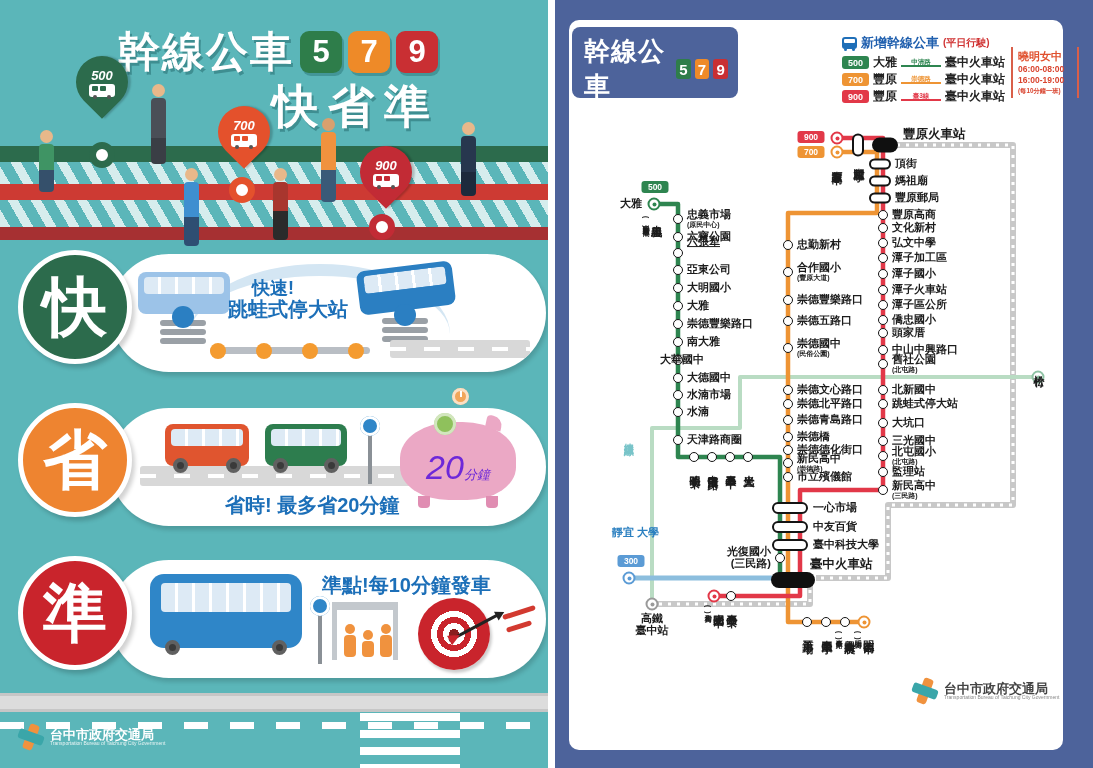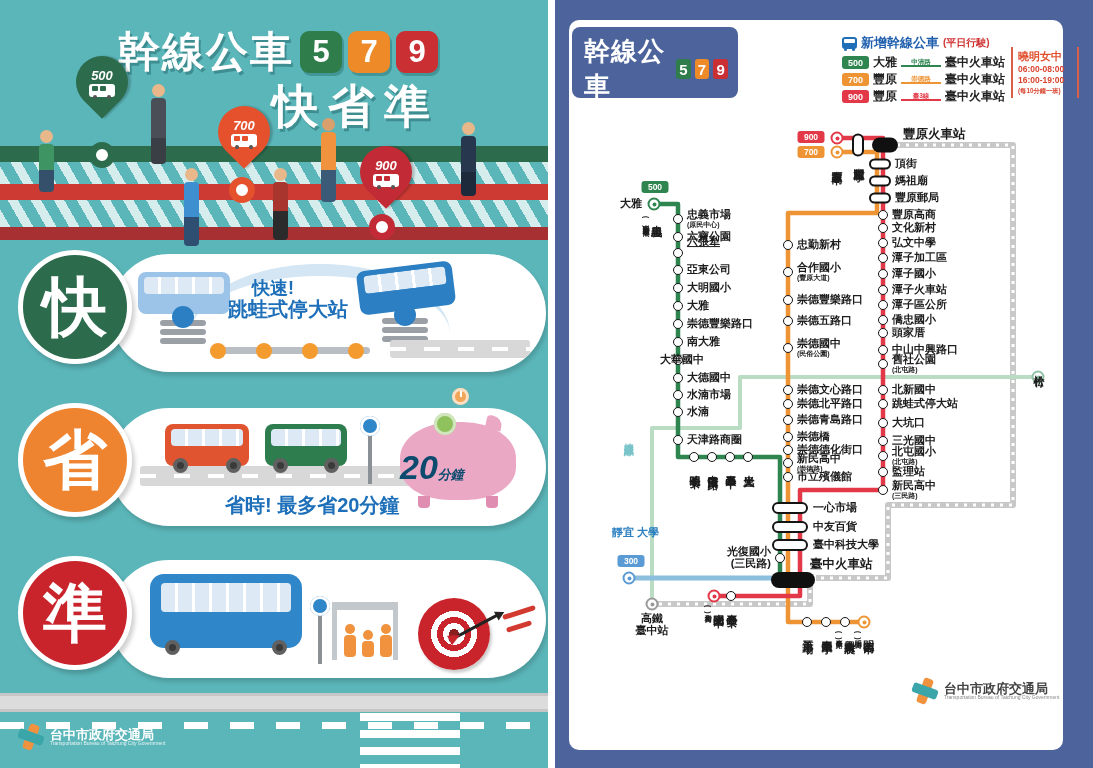--- a/index.html
+++ b/index.html
@@ -59,21 +59,21 @@
   .odot{position:absolute;width:16px;height:16px;border-radius:50%;background:#f49b30;}
   .roadstrip{position:absolute;background:#d8d8d8;border-radius:3px;
      background-image:repeating-linear-gradient(90deg,#fff 0 16px,transparent 16px 34px);background-position:center;background-size:100% 4px;background-repeat:no-repeat;}
   .arc{position:absolute;width:260px;height:140px;border-radius:50%;border-top:12px solid #d4e6f3;}
 
   .piggy{position:absolute;background:#eba8c5;border-radius:46% 46% 42% 42%;}
   .piggy .ear{position:absolute;top:-6px;right:14px;width:16px;height:14px;background:#eba8c5;border-radius:4px 10px 0 0;transform:rotate(12deg);}
   .piggy .slot{position:absolute;top:-9px;left:34px;width:22px;height:22px;border-radius:50%;background:#8fc15c;
                box-shadow:inset 0 0 0 3px rgba(255,255,255,.6);}
   .piggy .leg{position:absolute;bottom:-8px;width:12px;height:12px;background:#e08db2;border-radius:0 0 4px 4px;}
-  .piggy .txt{position:absolute;left:0;right:0;top:26px;text-align:left;color:#0c4a6e;font-weight:bold;font-size:34px;font-style:italic;}
+  .piggy .txt{position:absolute;left:0;right:0;top:26px;text-align:center;color:#6d28d9;font-weight:normal;font-size:34px;font-style:italic;}
   .piggy .txt small{font-size:13px;}
   .clockdeco{position:absolute;border-radius:50%;box-shadow:inset 0 0 0 3px rgba(255,255,255,.65);}
   .clockdeco::after{content:"";position:absolute;left:46%;top:20%;width:2px;height:32%;background:#fff;}
 
   .busstop-sign{position:absolute;width:4px;height:52px;background:#8a9096;}
   .busstop-sign::before{content:"";position:absolute;top:-16px;left:-8px;width:20px;height:20px;border-radius:50%;
       background:#2f86c8;box-shadow:inset 0 0 0 3px #fff;}
 
   .shelter{position:absolute;border-top:8px solid #c3c8cd;border-left:5px solid #c3c8cd;border-right:5px solid #c3c8cd;}
   .fig{position:absolute;width:13px;}
@@ -298,20 +298,21 @@
       <div class="cap" style="left:115px;top:84px;font-size:20px">省時! 最多省20分鐘</div>
     </div>
     <div class="feat-circle" style="left:18px;top:403px;background:var(--circle-save)">省</div>
 
     <div class="feat-pill" style="top:560px">
       <div class="bus" style="left:40px;top:14px;width:152px;height:74px;background:#2f86c8;border-radius:14px">
           <div class="win"></div>
           <div class="wheel l"></div>
           <div class="wheel r"></div>
         </div>
+      <div class="cap" style="left:212px;top:12px;font-size:20px">準點!每10分鐘發車</div>
       <div class="busstop-sign" style="left:208px;top:52px"></div>
       <div class="shelter" style="left:222px;top:42px;width:66px;height:58px">
         <div class="fig" style="left:6px;top:14px">
             <div class="fh"></div>
             <div class="fb"></div>
           </div>
         <div class="fig" style="left:24px;top:20px">
             <div class="fh"></div>
             <div class="fb" style="height:16px"></div>
           </div>

